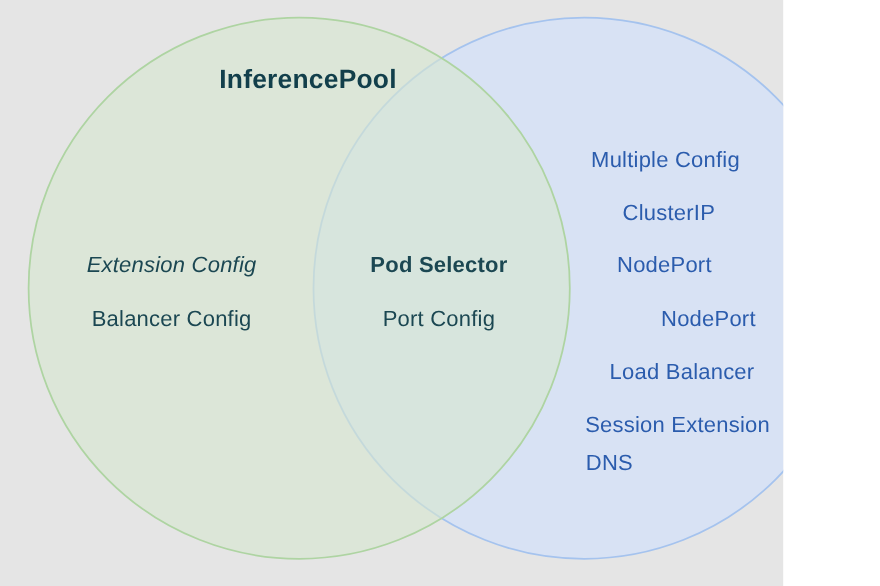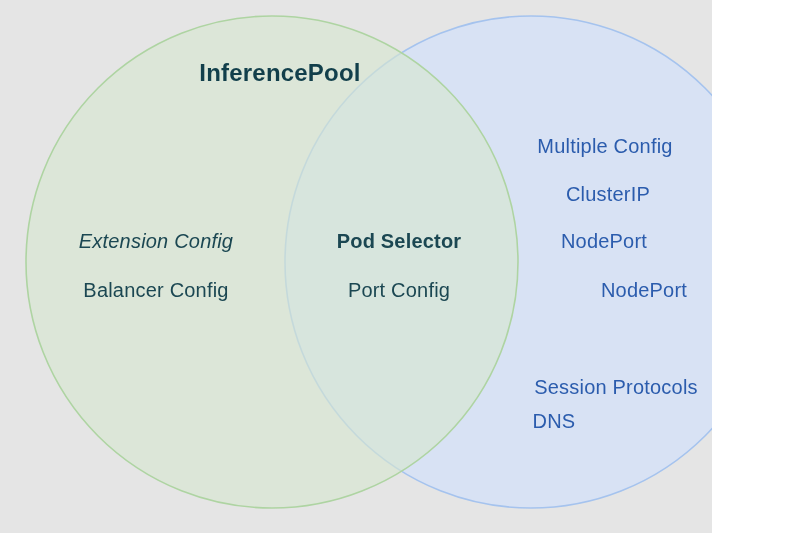--- a/index.html
+++ b/index.html
@@ -71,18 +71,19 @@
   <div class="label item item-green" style="left:399px; top:290px;">Port Config</div>
 
   <div class="label item item-blue" style="left:605px; top:146px;">Multiple Config</div>
 
   <div class="label item item-blue" style="left:608px; top:194px;">ClusterIP</div>
 
   <div class="label item item-blue" style="left:604px; top:241px;">NodePort</div>
 
   <div class="label item item-blue" style="left:644px; top:290px;">NodePort</div>
 
+  <div class="label item item-blue" style="left:620px; top:339px;">Load Balancer</div>
 
-  <div class="label item item-blue" style="left:616px; top:387px;">Session Protocols</div>
+  <div class="label item item-blue" style="left:616px; top:387px;">Session Extension</div>
 
   <div class="label item item-blue" style="left:554px; top:421px;">DNS</div>
 
 </div>
 
 </body></html>

